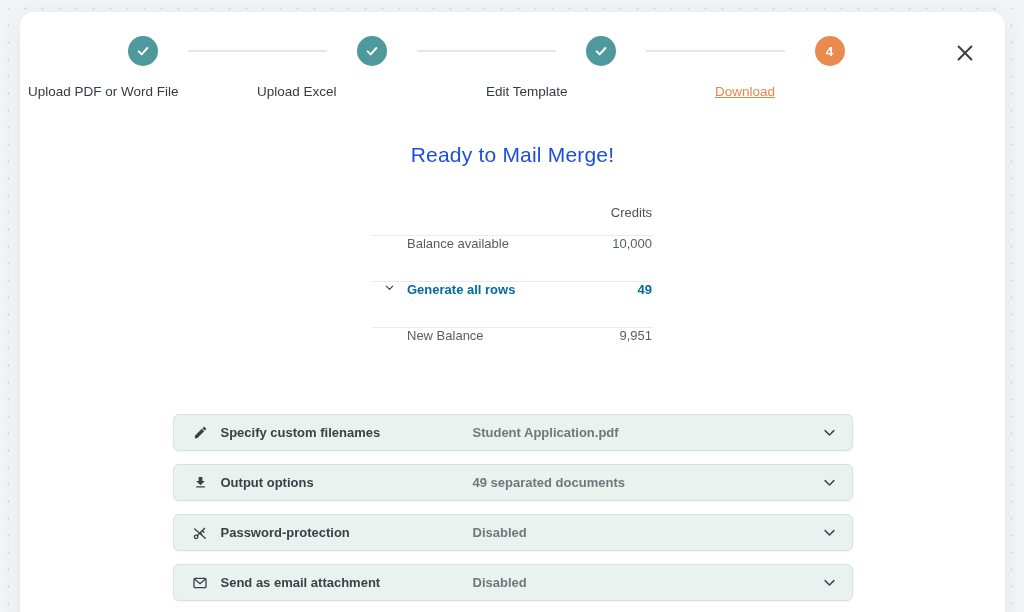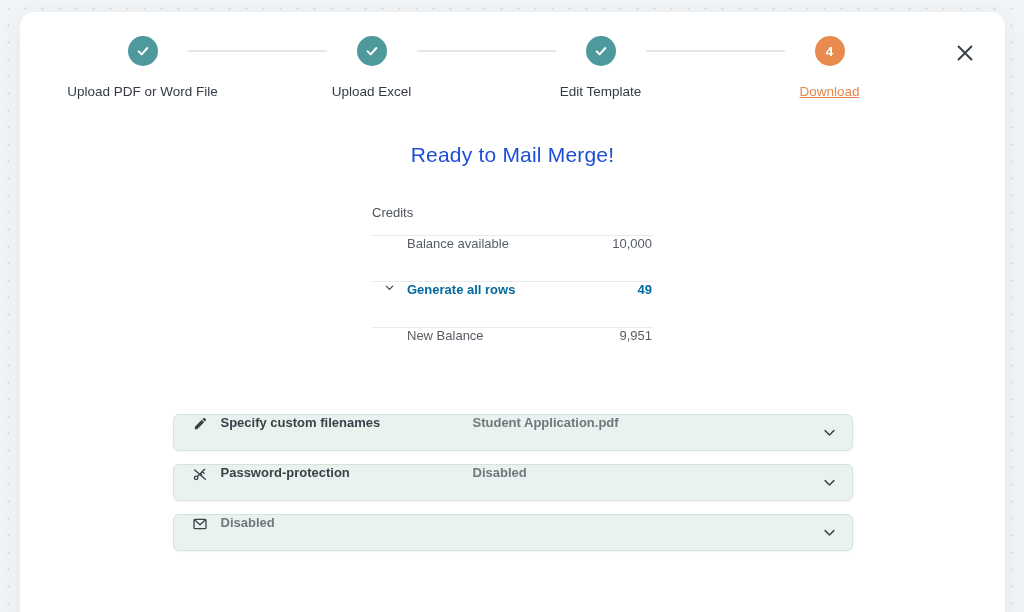--- a/index.html
+++ b/index.html
@@ -24,54 +24,54 @@
     left:calc(-50% + 45px); width:calc(100% - 90px);
     height:1.5px; background:#e3e6ea;
   }
   .step-circle {
     width:30px; height:30px; border-radius:50%;
     margin:0 auto; display:flex; align-items:center; justify-content:center;
   }
   .step-circle.complete { background:#4d999b; }
   .step-circle.current  { background:#e98b4e; color:#ffffff; font-size:13.5px; font-weight:700; }
   .step-label {
-    margin-top:18px; text-align:center;
+    margin-top:18px; 
     font-size:13.5px; color:#343b44; font-weight:500;
   }
   .step-label.current { color:#e8874d;text-decoration:underline; }
   .close-btn {
     position:absolute; top:28px; right:27px; width:26px; height:26px;
     display:flex; align-items:center; justify-content:center;
     background:none; border:none; cursor:pointer;
   }
   
   .heading {
     margin-top:44px; text-align:center;
     font-size:21px; font-weight:400; color:#1d4ed8; letter-spacing:0.2px;
   }
   
   .credits { width:281px; margin:38px auto 0; }
   .credits-header {
-    font-size:13px; color:#4a5158; padding:0 1px 15px 0;
+    text-align:right; font-size:13px; color:#4a5158; padding:0 1px 15px 0;
   }
   .divider { height:1px; background:#e8eaed; }
   .credit-row {
     display:flex; align-items:flex-start; height:45px;
     font-size:13px; color:#565d65;
   }
   .credit-row .chev-slot { width:35px; display:flex; align-items:center; justify-content:center; }
   .credit-row .crlabel { flex:1; }
   .credit-row .crvalue { text-align:right; padding-right:1px; }
   .credit-row.emphasis .crlabel, .credit-row.emphasis .crvalue { font-weight:700; color:#0369a1; }
   
   .accordions { width:680px; margin:41px auto 0; }
   .acc-row {
     height:37px; border-radius:6px; background:#e9f2ee;
     border:1px solid #d5e3dd; margin-bottom:13px;
-    display:flex; padding:0 15px 0 18px;
+    display:flex; align-items:center; padding:0 15px 0 18px;
     box-shadow:0 1px 2px rgba(30,60,50,0.05); cursor:pointer;
   }
   .acc-icon { width:17px; height:17px; display:flex; align-items:center; justify-content:center; margin-right:12px; color:#3a4149; }
   .acc-label { width:252px; font-size:13px; font-weight:700; color:#3a4149; }
   .acc-value { flex:1; font-size:13px; color:#70777e;font-weight:bold; }
   .acc-chevron { display:flex; align-items:center; color:#3f4650; }
   svg { display:block; }
 </style>
 </head>
 <body>
@@ -155,20 +155,34 @@
       </span>
       <span class="acc-label">Specify custom filenames</span>
       <span class="acc-value">Student Application.pdf</span>
       <span class="acc-chevron">
         <svg width="15" height="15" viewBox="0 0 24 24">
             <polyline points="5,9 12,16 19,9" fill="none" stroke="#3f4650" stroke-width="2.4" stroke-linecap="round" stroke-linejoin="round"></polyline>
           </svg>
       </span>
     </div>
 
+    <div class="acc-row">
+      <span class="acc-icon">
+        <svg width="15" height="15" viewBox="0 0 24 24" fill="#3a4149">
+            <path d="M5 20h14v-2.2H5V20zM19 9.5h-4V3H9v6.5H5l7 7 7-7z"></path>
+          </svg>
+      </span>
+      <span class="acc-label">Output options</span>
+      <span class="acc-value">49 separated documents</span>
+      <span class="acc-chevron">
+        <svg width="15" height="15" viewBox="0 0 24 24">
+            <polyline points="5,9 12,16 19,9" fill="none" stroke="#3f4650" stroke-width="2.4" stroke-linecap="round" stroke-linejoin="round"></polyline>
+          </svg>
+      </span>
+    </div>
 
     <div class="acc-row">
       <span class="acc-icon">
         <svg width="16" height="16" viewBox="0 0 24 24" fill="none" stroke="#3a4149" stroke-width="2" stroke-linecap="round" stroke-linejoin="round">
           <circle cx="6.2" cy="17.8" r="2.6"></circle>
           <path d="M8.2 15.8 L19 5"></path>
           <path d="M15.5 8.5 L18 11"></path>
           <path d="M12.5 11.5 L14.5 13.5"></path>
           <path d="M4 6 L20 20"></path>
         </svg>
@@ -182,20 +196,21 @@
       </span>
     </div>
 
     <div class="acc-row">
       <span class="acc-icon">
         <svg width="16" height="16" viewBox="0 0 24 24" fill="none" stroke="#3a4149" stroke-width="2" stroke-linecap="round" stroke-linejoin="round">
           <rect x="3" y="5" width="18" height="14" rx="1.5"></rect>
           <polyline points="4.5,6.5 12,13 19.5,6.5"></polyline>
         </svg>
       </span>
+      <span class="acc-label">Send as email attachment</span>
       <span class="acc-value">Disabled</span>
       <span class="acc-chevron">
         <svg width="15" height="15" viewBox="0 0 24 24">
             <polyline points="5,9 12,16 19,9" fill="none" stroke="#3f4650" stroke-width="2.4" stroke-linecap="round" stroke-linejoin="round"></polyline>
           </svg>
       </span>
     </div>
 
   </div>
 </div>

